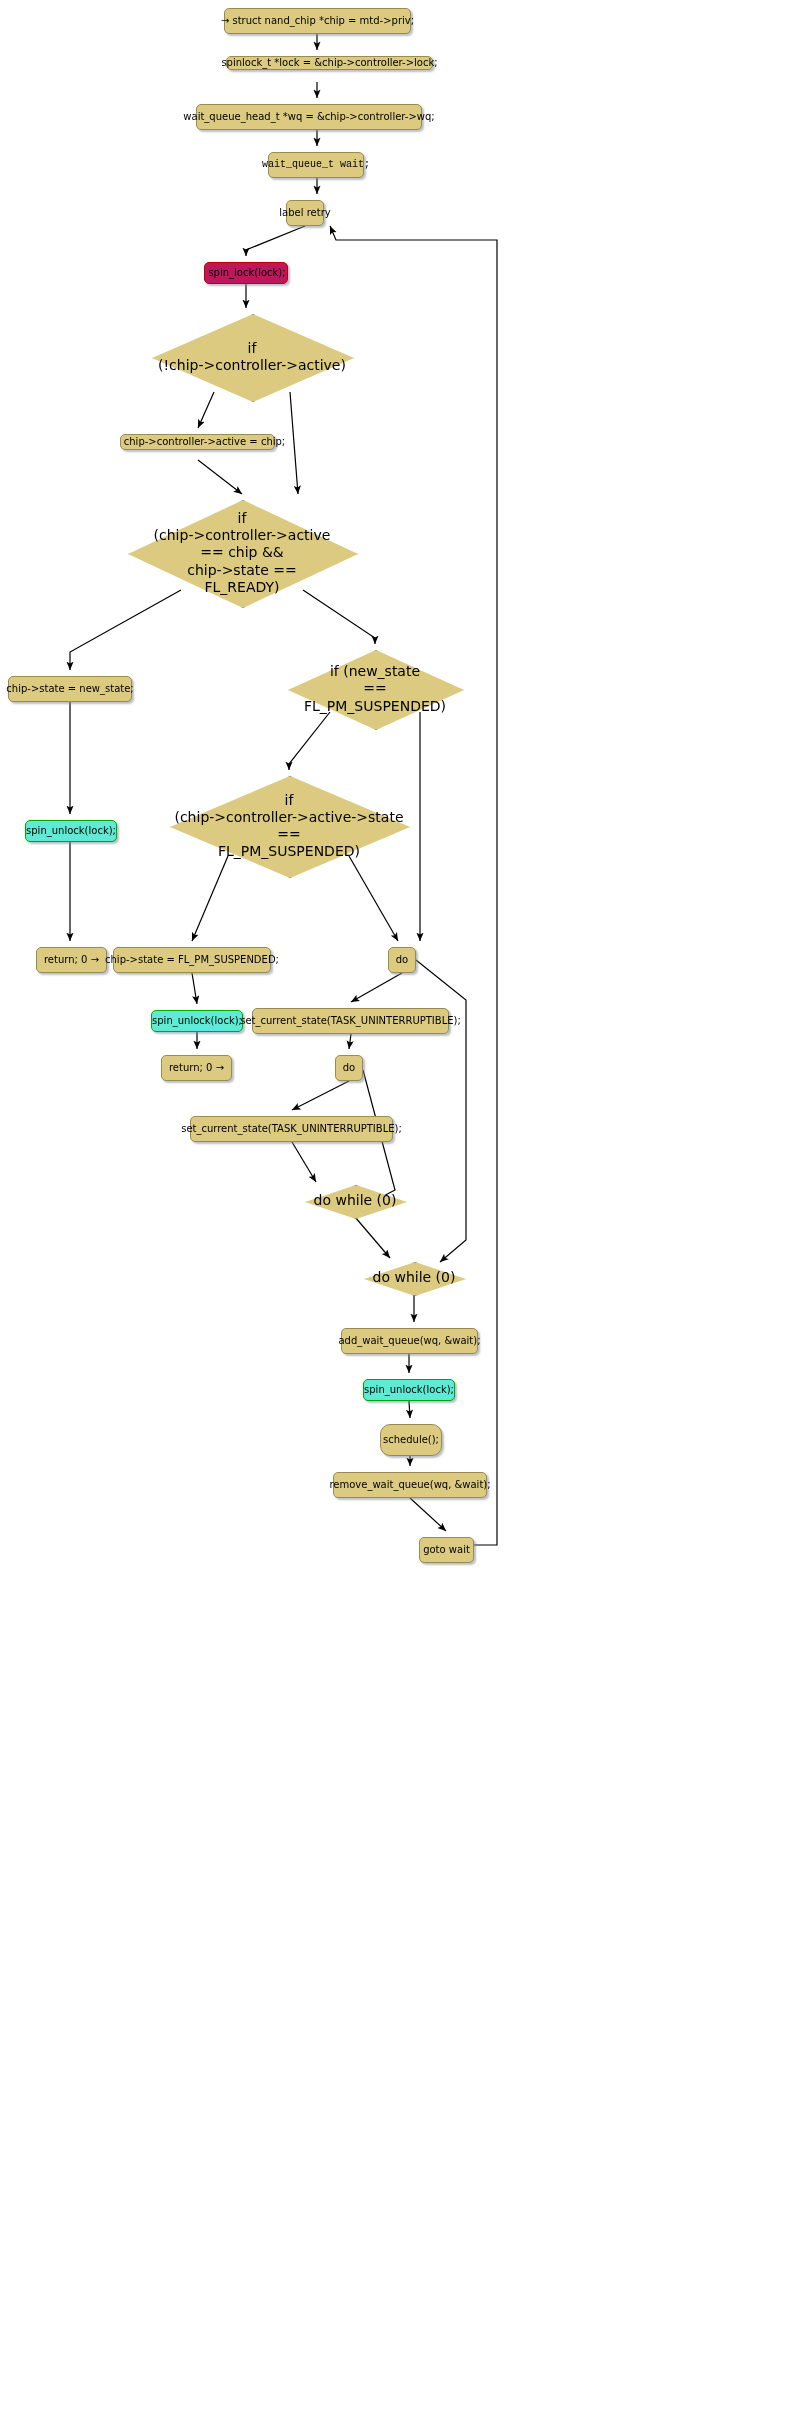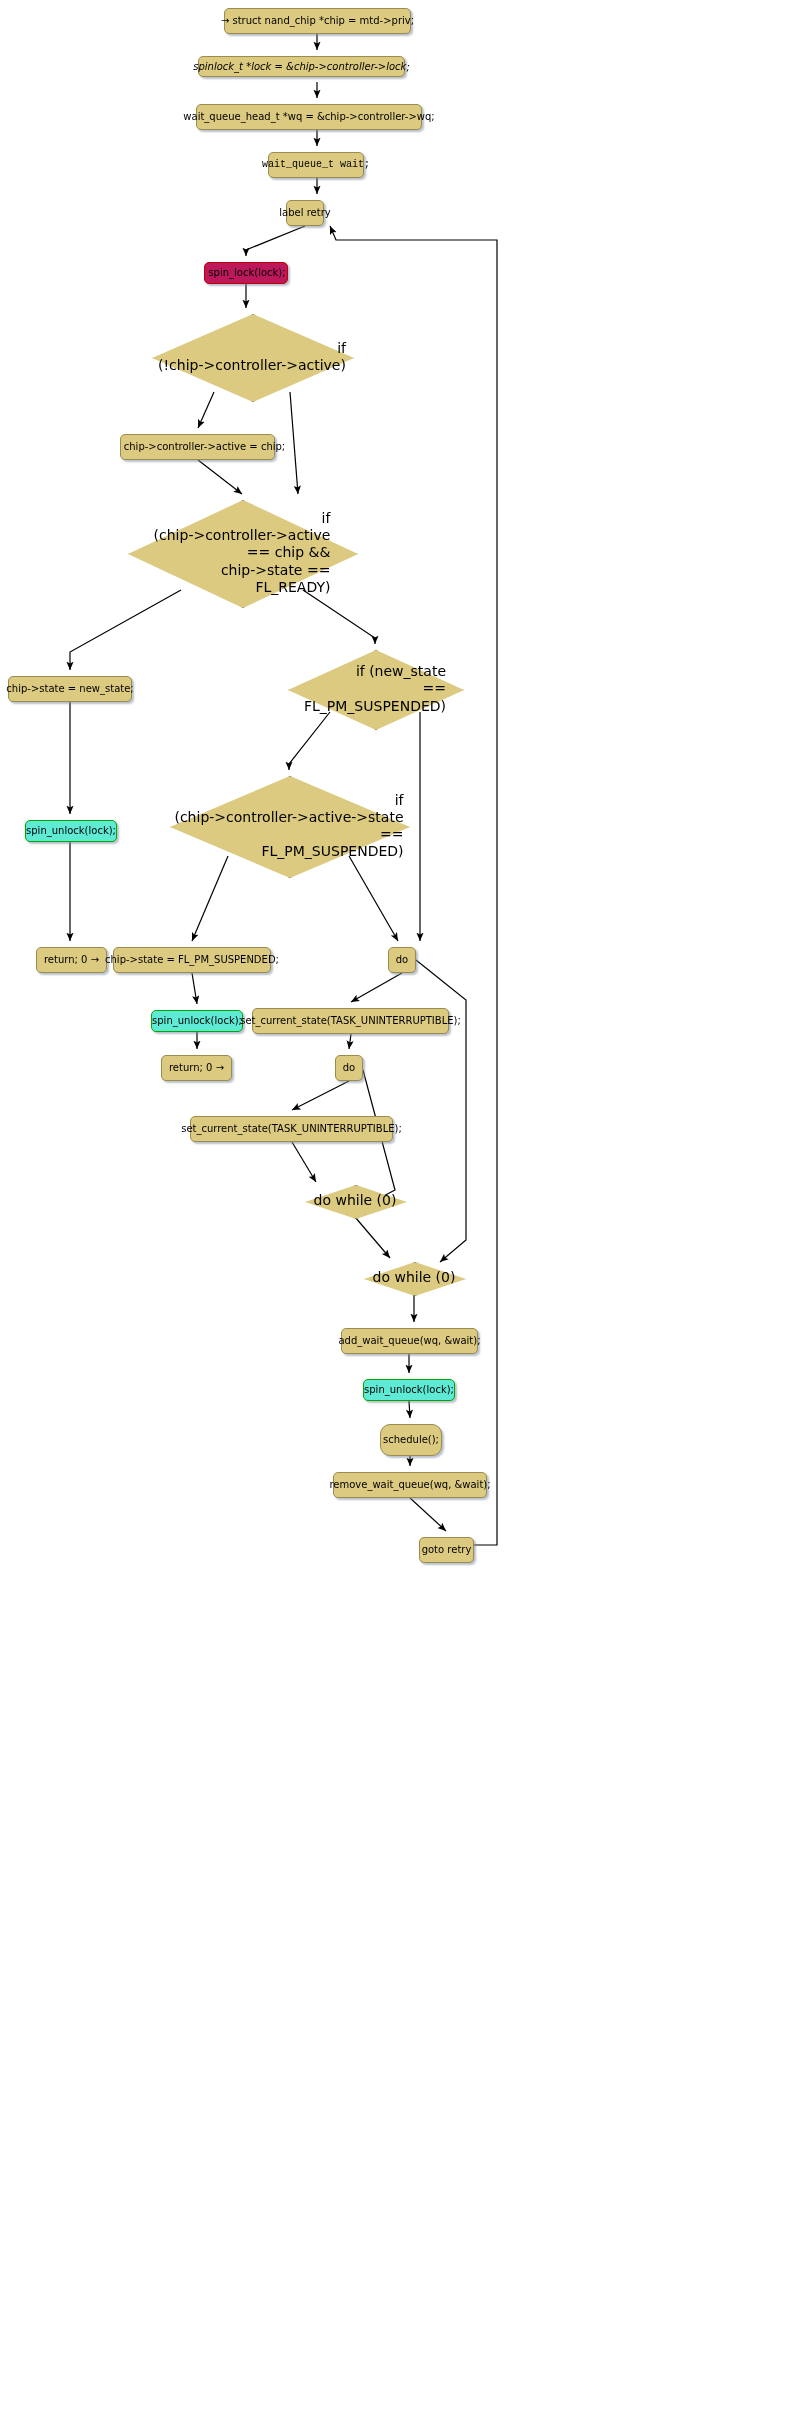--- a/index.html
+++ b/index.html
@@ -22,21 +22,21 @@
     width: 785px;
     height: 2416px;
     pointer-events: none;
   }
   .node {
     position: absolute;
     box-sizing: border-box;
     display: flex;
     align-items: center;
     justify-content: center;
-    text-align: right;
+    text-align: center;
     color: #000000;
     white-space: pre;
     line-height: 1.18;
   }
   
   .rect {
     border: 1px solid #9A8C4E;
     border-radius: 5px;
     background: #DBCA7F;
     box-shadow: 2px 2px 2px rgba(130,140,160,0.55);
@@ -115,28 +115,28 @@
         <path d="M 414,1294 L 414,1322" fill="none" stroke="#000000" stroke-width="1.2" marker-end="url(#arrowhead)"></path>
         <path d="M 409,1354 L 409,1373" fill="none" stroke="#000000" stroke-width="1.2" marker-end="url(#arrowhead)"></path>
         <path d="M 409,1401 L 410,1418" fill="none" stroke="#000000" stroke-width="1.2" marker-end="url(#arrowhead)"></path>
         <path d="M 410,1450 L 410,1466" fill="none" stroke="#000000" stroke-width="1.2" marker-end="url(#arrowhead)"></path>
         <path d="M 410,1498 L 446,1531" fill="none" stroke="#000000" stroke-width="1.2" marker-end="url(#arrowhead)"></path>
         <path d="M 474,1545 L 497,1545 L 497,240 L 336,240 L 330,226" fill="none" stroke="#000000" stroke-width="1.2" marker-end="url(#arrowhead)"></path>
       </g>
   </svg>
   <div id="node-layer">
       <div class="node rect" style="left: 224px; top: 8px; width: 187px; height: 26px;"><span>→ struct nand_chip *chip = mtd-&gt;priv;</span></div>
-      <div class="node rect" style="left: 198px; top: 56px; width: 207px; height: 21px; font-style: italic;"><span>spinlock_t *lock = &amp;chip-&gt;controller-&gt;lock;</span></div>
+      <div class="node rect" style="left: 226px; top: 56px; width: 207px; height: 14px;"><span>spinlock_t *lock = &amp;chip-&gt;controller-&gt;lock;</span></div>
       <div class="node rect" style="left: 196px; top: 104px; width: 226px; height: 26px;"><span>wait_queue_head_t *wq = &amp;chip-&gt;controller-&gt;wq;</span></div>
       <div class="node rect" style="left: 268px; top: 152px; width: 96px; height: 26px; font-family: Liberation Mono, monospace;"><span>wait_queue_t wait;</span></div>
       <div class="node rect" style="left: 286px; top: 200px; width: 38px; height: 26px;"><span>label retry</span></div>
       <div class="node rect red" style="left: 204px; top: 262px; width: 84px; height: 22px;"><span>spin_lock(lock);</span></div>
       <div class="node diamond" style="left: 152px; top: 314px; width: 200px; height: 86px;"><div class="dshape"></div><div class="dlabel">if
 (!chip-&gt;controller-&gt;active)</div></div>
-      <div class="node rect" style="left: 120px; top: 434px; width: 155px; height: 26px; padding-left: 20px;"><span>chip-&gt;controller-&gt;active = chip;</span></div>
+      <div class="node rect" style="left: 120px; top: 434px; width: 155px; height: 16px; padding-left: 20px;"><span>chip-&gt;controller-&gt;active = chip;</span></div>
       <div class="node diamond" style="left: 128px; top: 500px; width: 228px; height: 106px;"><div class="dshape"></div><div class="dlabel">if
 (chip-&gt;controller-&gt;active
 == chip &amp;&amp;
 chip-&gt;state ==
 FL_READY)</div></div>
       <div class="node rect" style="left: 8px; top: 676px; width: 124px; height: 26px;"><span>chip-&gt;state = new_state;</span></div>
       <div class="node diamond" style="left: 288px; top: 650px; width: 174px; height: 78px;"><div class="dshape"></div><div class="dlabel">if (new_state
 ==
 FL_PM_SUSPENDED)</div></div>
       <div class="node rect green" style="left: 25px; top: 820px; width: 92px; height: 22px;"><span>spin_unlock(lock);</span></div>
@@ -151,15 +151,15 @@
       <div class="node rect" style="left: 252px; top: 1008px; width: 197px; height: 26px;"><span>set_current_state(TASK_UNINTERRUPTIBLE);</span></div>
       <div class="node rect" style="left: 161px; top: 1055px; width: 71px; height: 26px;"><span>return; 0 →</span></div>
       <div class="node rect" style="left: 335px; top: 1055px; width: 28px; height: 26px;"><span>do</span></div>
       <div class="node rect" style="left: 190px; top: 1116px; width: 203px; height: 26px;"><span>set_current_state(TASK_UNINTERRUPTIBLE);</span></div>
       <div class="node diamond" style="left: 305px; top: 1185px; width: 100px; height: 32px;"><div class="dshape"></div><div class="dlabel">do while (0)</div></div>
       <div class="node diamond" style="left: 364px; top: 1262px; width: 100px; height: 32px;"><div class="dshape"></div><div class="dlabel">do while (0)</div></div>
       <div class="node rect" style="left: 341px; top: 1328px; width: 137px; height: 26px;"><span>add_wait_queue(wq, &amp;wait);</span></div>
       <div class="node rect green" style="left: 363px; top: 1379px; width: 92px; height: 22px;"><span>spin_unlock(lock);</span></div>
       <div class="node rect" style="left: 380px; top: 1424px; width: 62px; height: 32px; border-radius: 10px;"><span>schedule();</span></div>
       <div class="node rect" style="left: 333px; top: 1472px; width: 154px; height: 26px;"><span>remove_wait_queue(wq, &amp;wait);</span></div>
-      <div class="node rect" style="left: 419px; top: 1537px; width: 55px; height: 26px;"><span>goto retry</span></div>
+      <div class="node rect" style="left: 419px; top: 1537px; width: 55px; height: 26px;"><span>goto wait</span></div>
     </div>
 </div>
 
 </body></html>

